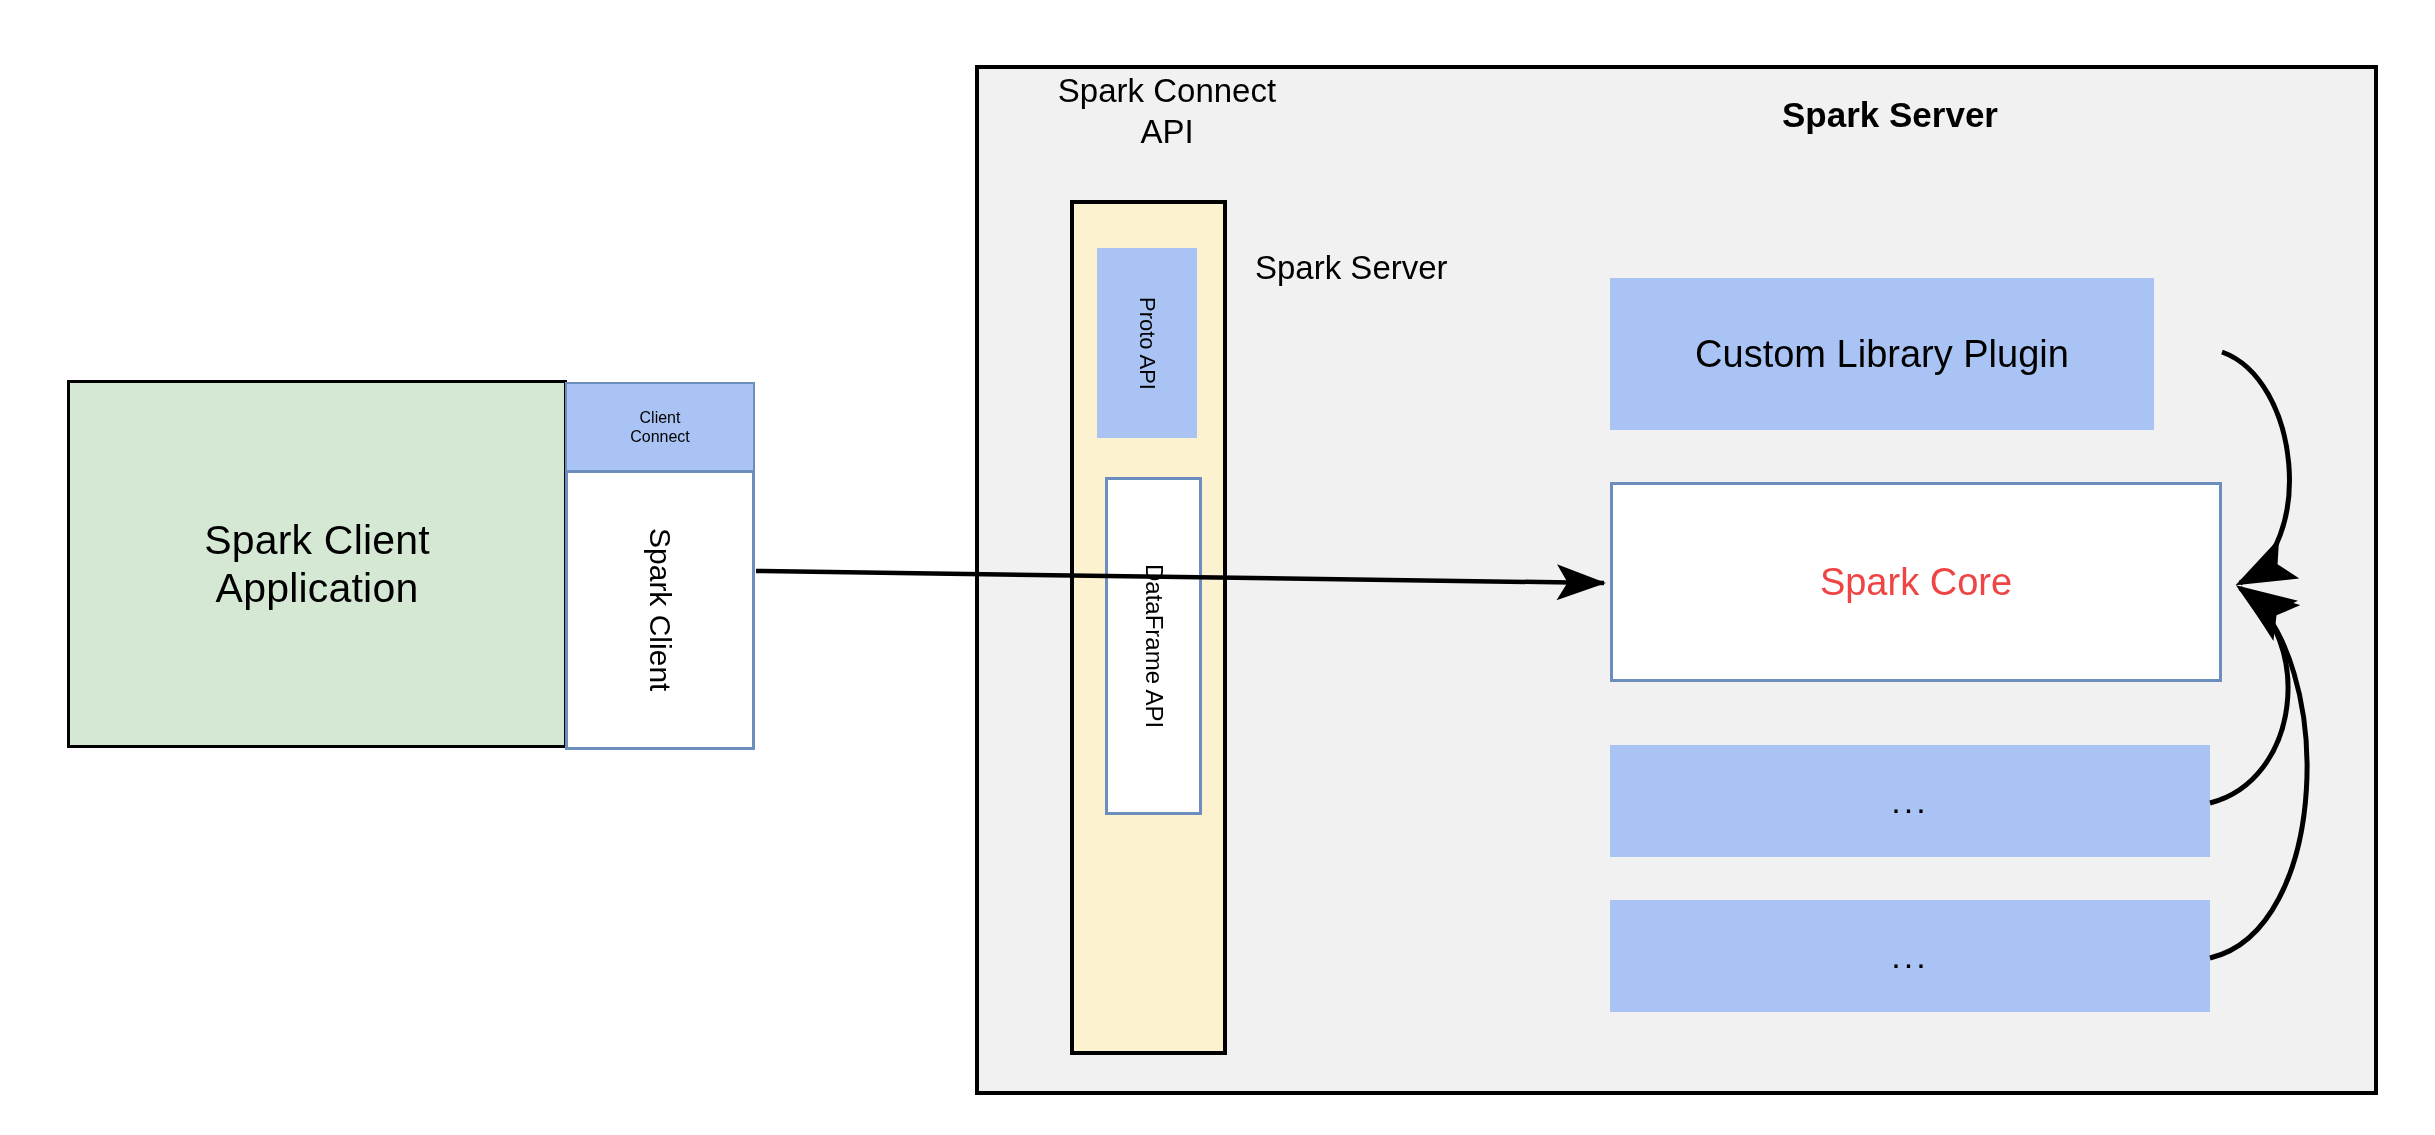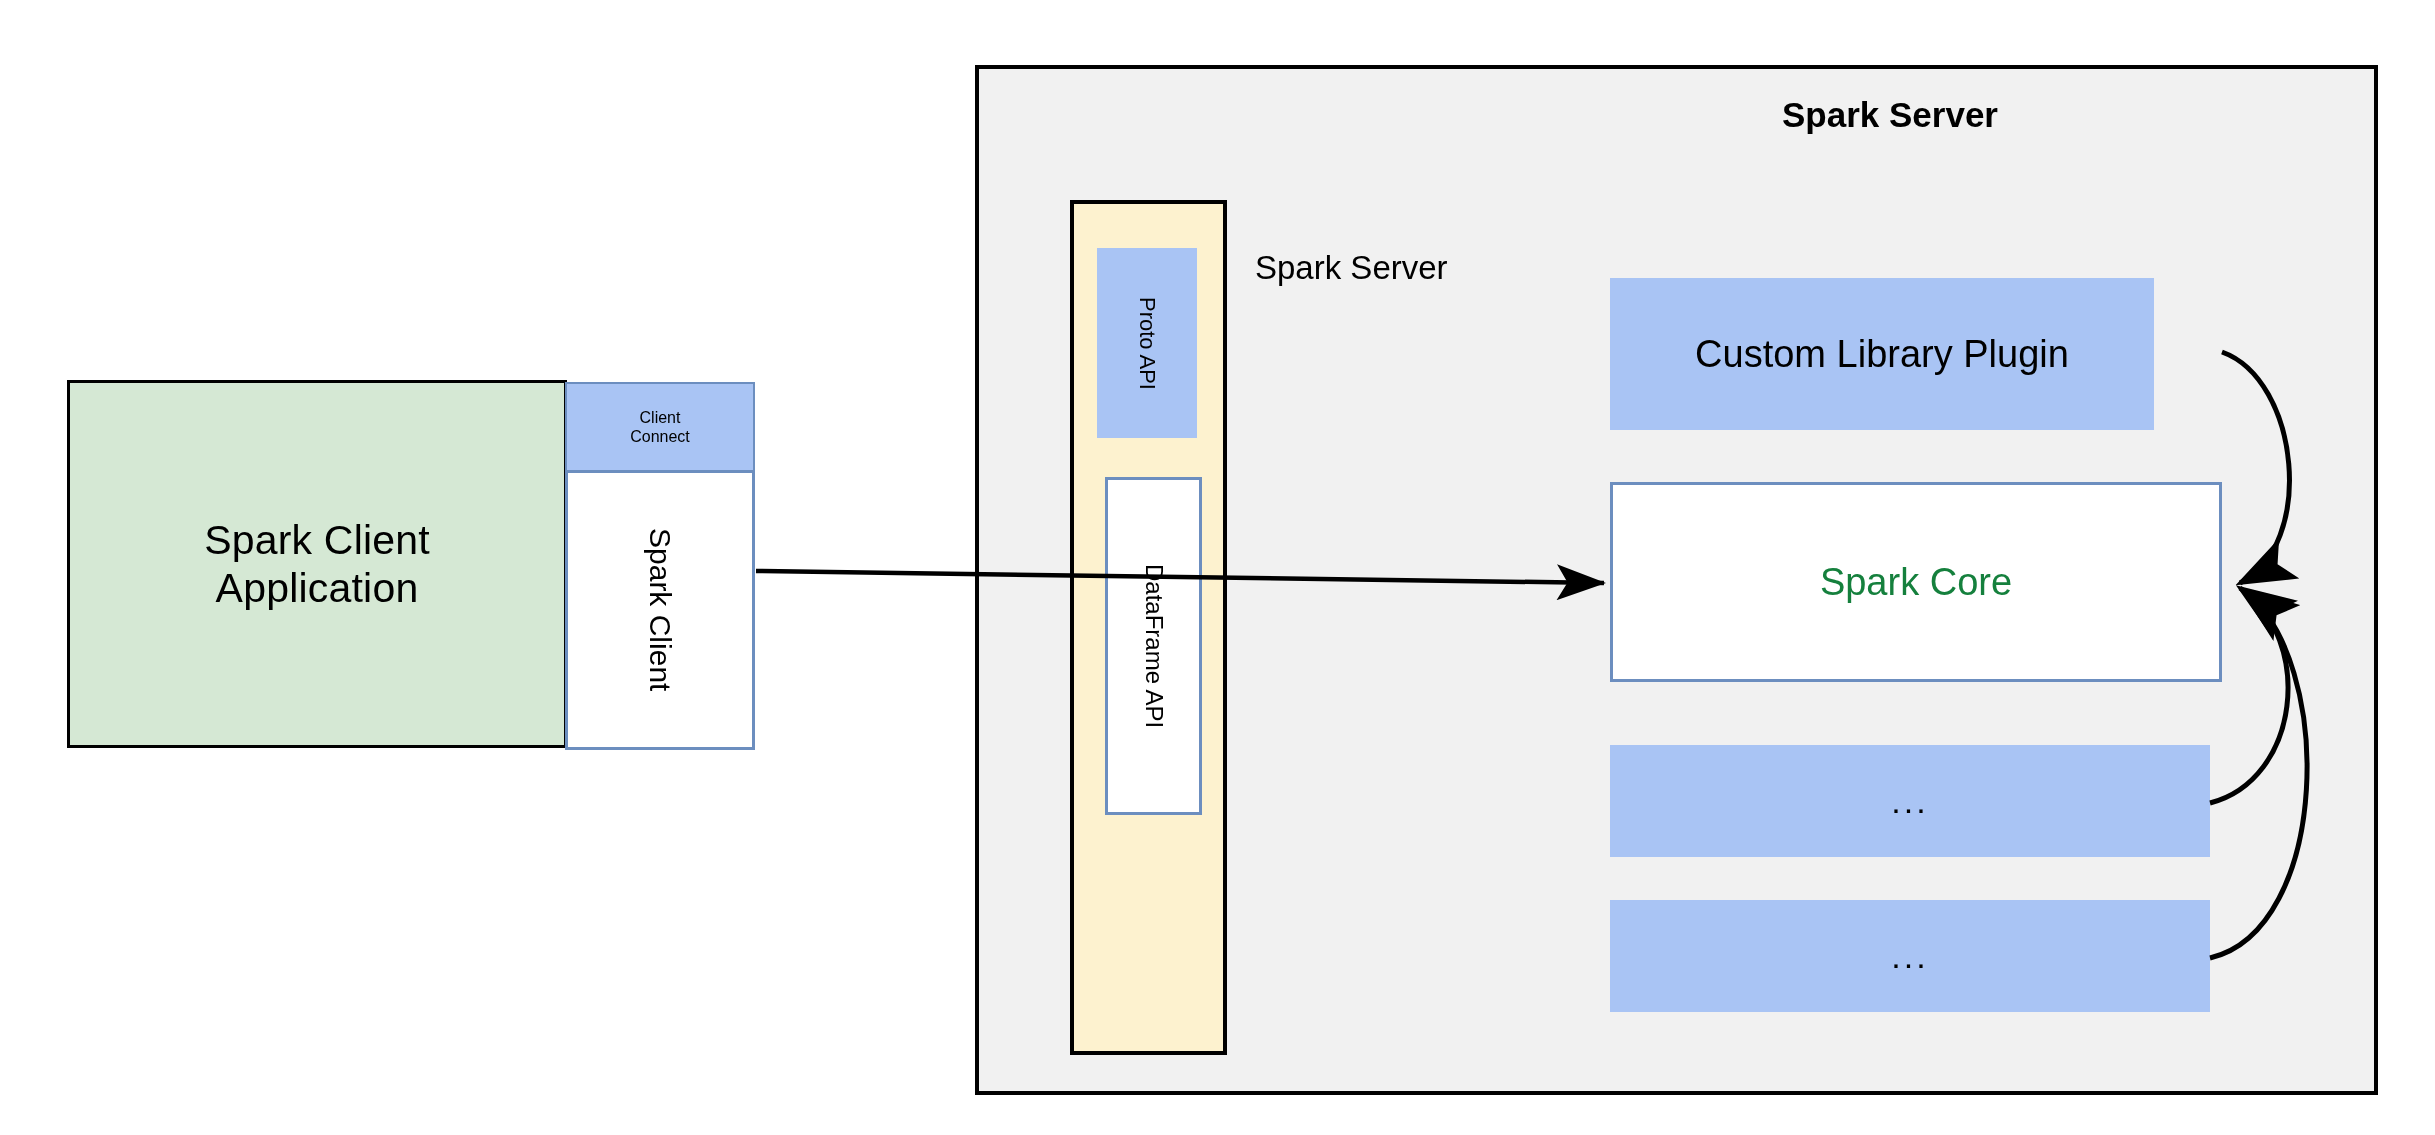--- a/index.html
+++ b/index.html
@@ -99,21 +99,21 @@
     background: #a9c4f4;
     display: flex; align-items: center; justify-content: center;
   }
   .plugin-label { font-size: 38px; color: #000000; }
   .spark-core {
     left: 1610px; top: 482px; width: 612px; height: 200px;
     background: #ffffff;
     border: 3px solid #6c8ebf;
     display: flex; align-items: center; justify-content: center;
   }
-  .spark-core-label { font-size: 38px; color: #15803d; }
+  .spark-core-label { font-size: 38px; color: #ef4444; }
   .dots-box {
     left: 1610px; width: 600px; height: 112px;
     background: #a9c4f4;
     display: flex; align-items: center; justify-content: center;
   }
   .dots-1 { top: 745px; }
   .dots-2 { top: 900px; }
   .dots-label { font-size: 34px; color: #000000; letter-spacing: 3px; }
 
   
@@ -123,20 +123,24 @@
     pointer-events: none;
   }
 </style>
 </head>
 <body>
 
 <div id="canvas">
 
   <div class="box server-panel"></div>
 
+  <div class="box connect-api-label">
+    <div>Spark Connect</div>
+    <div>API</div>
+  </div>
 
   <div class="box server-title">Spark Server</div>
 
   <div class="box connect-column"></div>
 
   <div class="box proto-api">
     <span class="proto-api-label">Proto API</span>
   </div>
 
   <div class="box server-lib-label">

